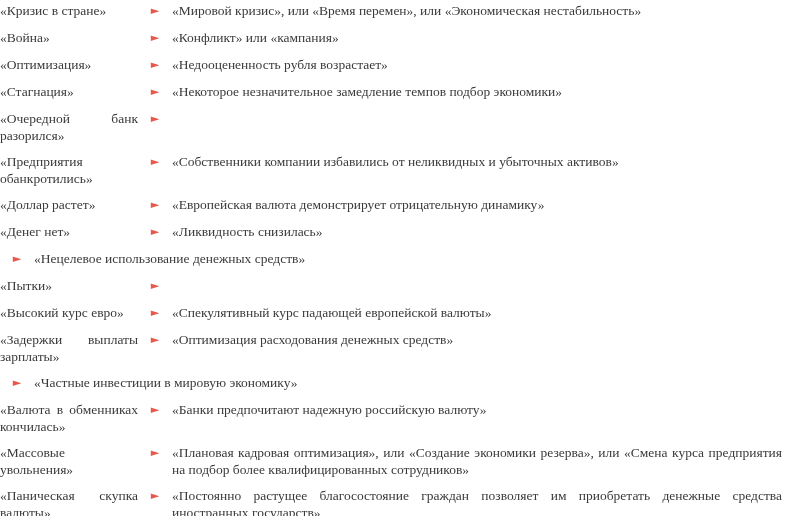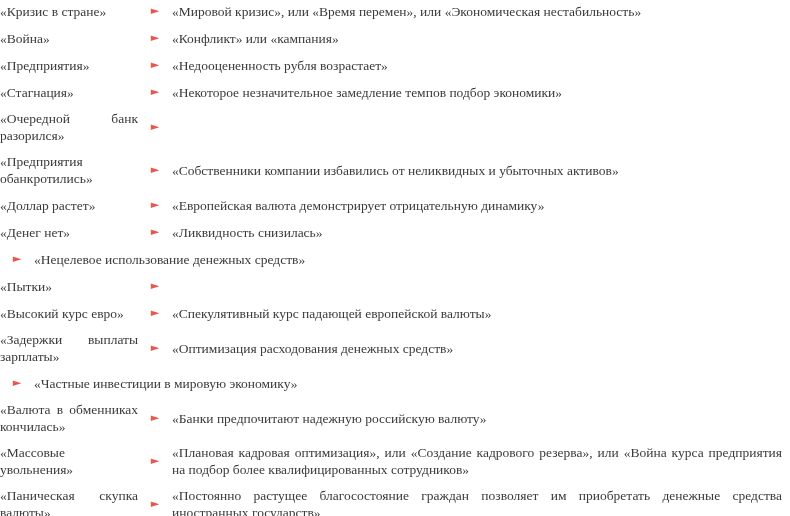--- a/index.html
+++ b/index.html
@@ -16,21 +16,21 @@
     line-height: 17px;
     color: var(--text-color, #3a3a3a);
     box-sizing: border-box;
     padding-top: 2px;
   }
   .table {
     width: 790px;
   }
   .row {
     display: flex;
-    align-items: center;
+    align-items: flex-start;
     margin-bottom: 9px;
   }
   .cell.term {
     width: 138px;
     flex: 0 0 138px;
     text-align: justify;
   }
   .cell.arrow-cell {
     width: 34px;
     flex: 0 0 34px;
@@ -64,21 +64,21 @@
 
   <div class="row">
     <div class="cell term">«Война»</div>
     <div class="cell arrow-cell">
       <span class="arrow-glyph">►</span>
     </div>
     <div class="cell euph">«Конфликт» или «кампания»</div>
   </div>
 
   <div class="row">
-    <div class="cell term">«Предприятия»</div>
+    <div class="cell term">«Оптимизация»</div>
     <div class="cell arrow-cell">
       <span class="arrow-glyph">►</span>
     </div>
     <div class="cell euph">«Недооцененность рубля возрастает»</div>
   </div>
 
   <div class="row">
     <div class="cell term">«Стагнация»</div>
     <div class="cell arrow-cell">
       <span class="arrow-glyph">►</span>
@@ -160,21 +160,21 @@
       <span class="arrow-glyph">►</span>
     </div>
     <div class="cell euph">«Банки предпочитают надежную российскую валюту»</div>
   </div>
 
   <div class="row">
     <div class="cell term">«Массовые увольнения»</div>
     <div class="cell arrow-cell">
       <span class="arrow-glyph">►</span>
     </div>
-    <div class="cell euph">«Плановая кадровая оптимизация», или «Создание кадрового резерва», или «Война курса предприятия на подбор более квалифицированных сотрудников»</div>
+    <div class="cell euph">«Плановая кадровая оптимизация», или «Создание экономики резерва», или «Смена курса предприятия на подбор более квалифицированных сотрудников»</div>
   </div>
 
   <div class="row">
     <div class="cell term">«Паническая скупка валюты»</div>
     <div class="cell arrow-cell">
       <span class="arrow-glyph">►</span>
     </div>
     <div class="cell euph">«Постоянно растущее благосостояние граждан позволяет им приобретать денежные средства иностранных государств»</div>
   </div>
 </div>

